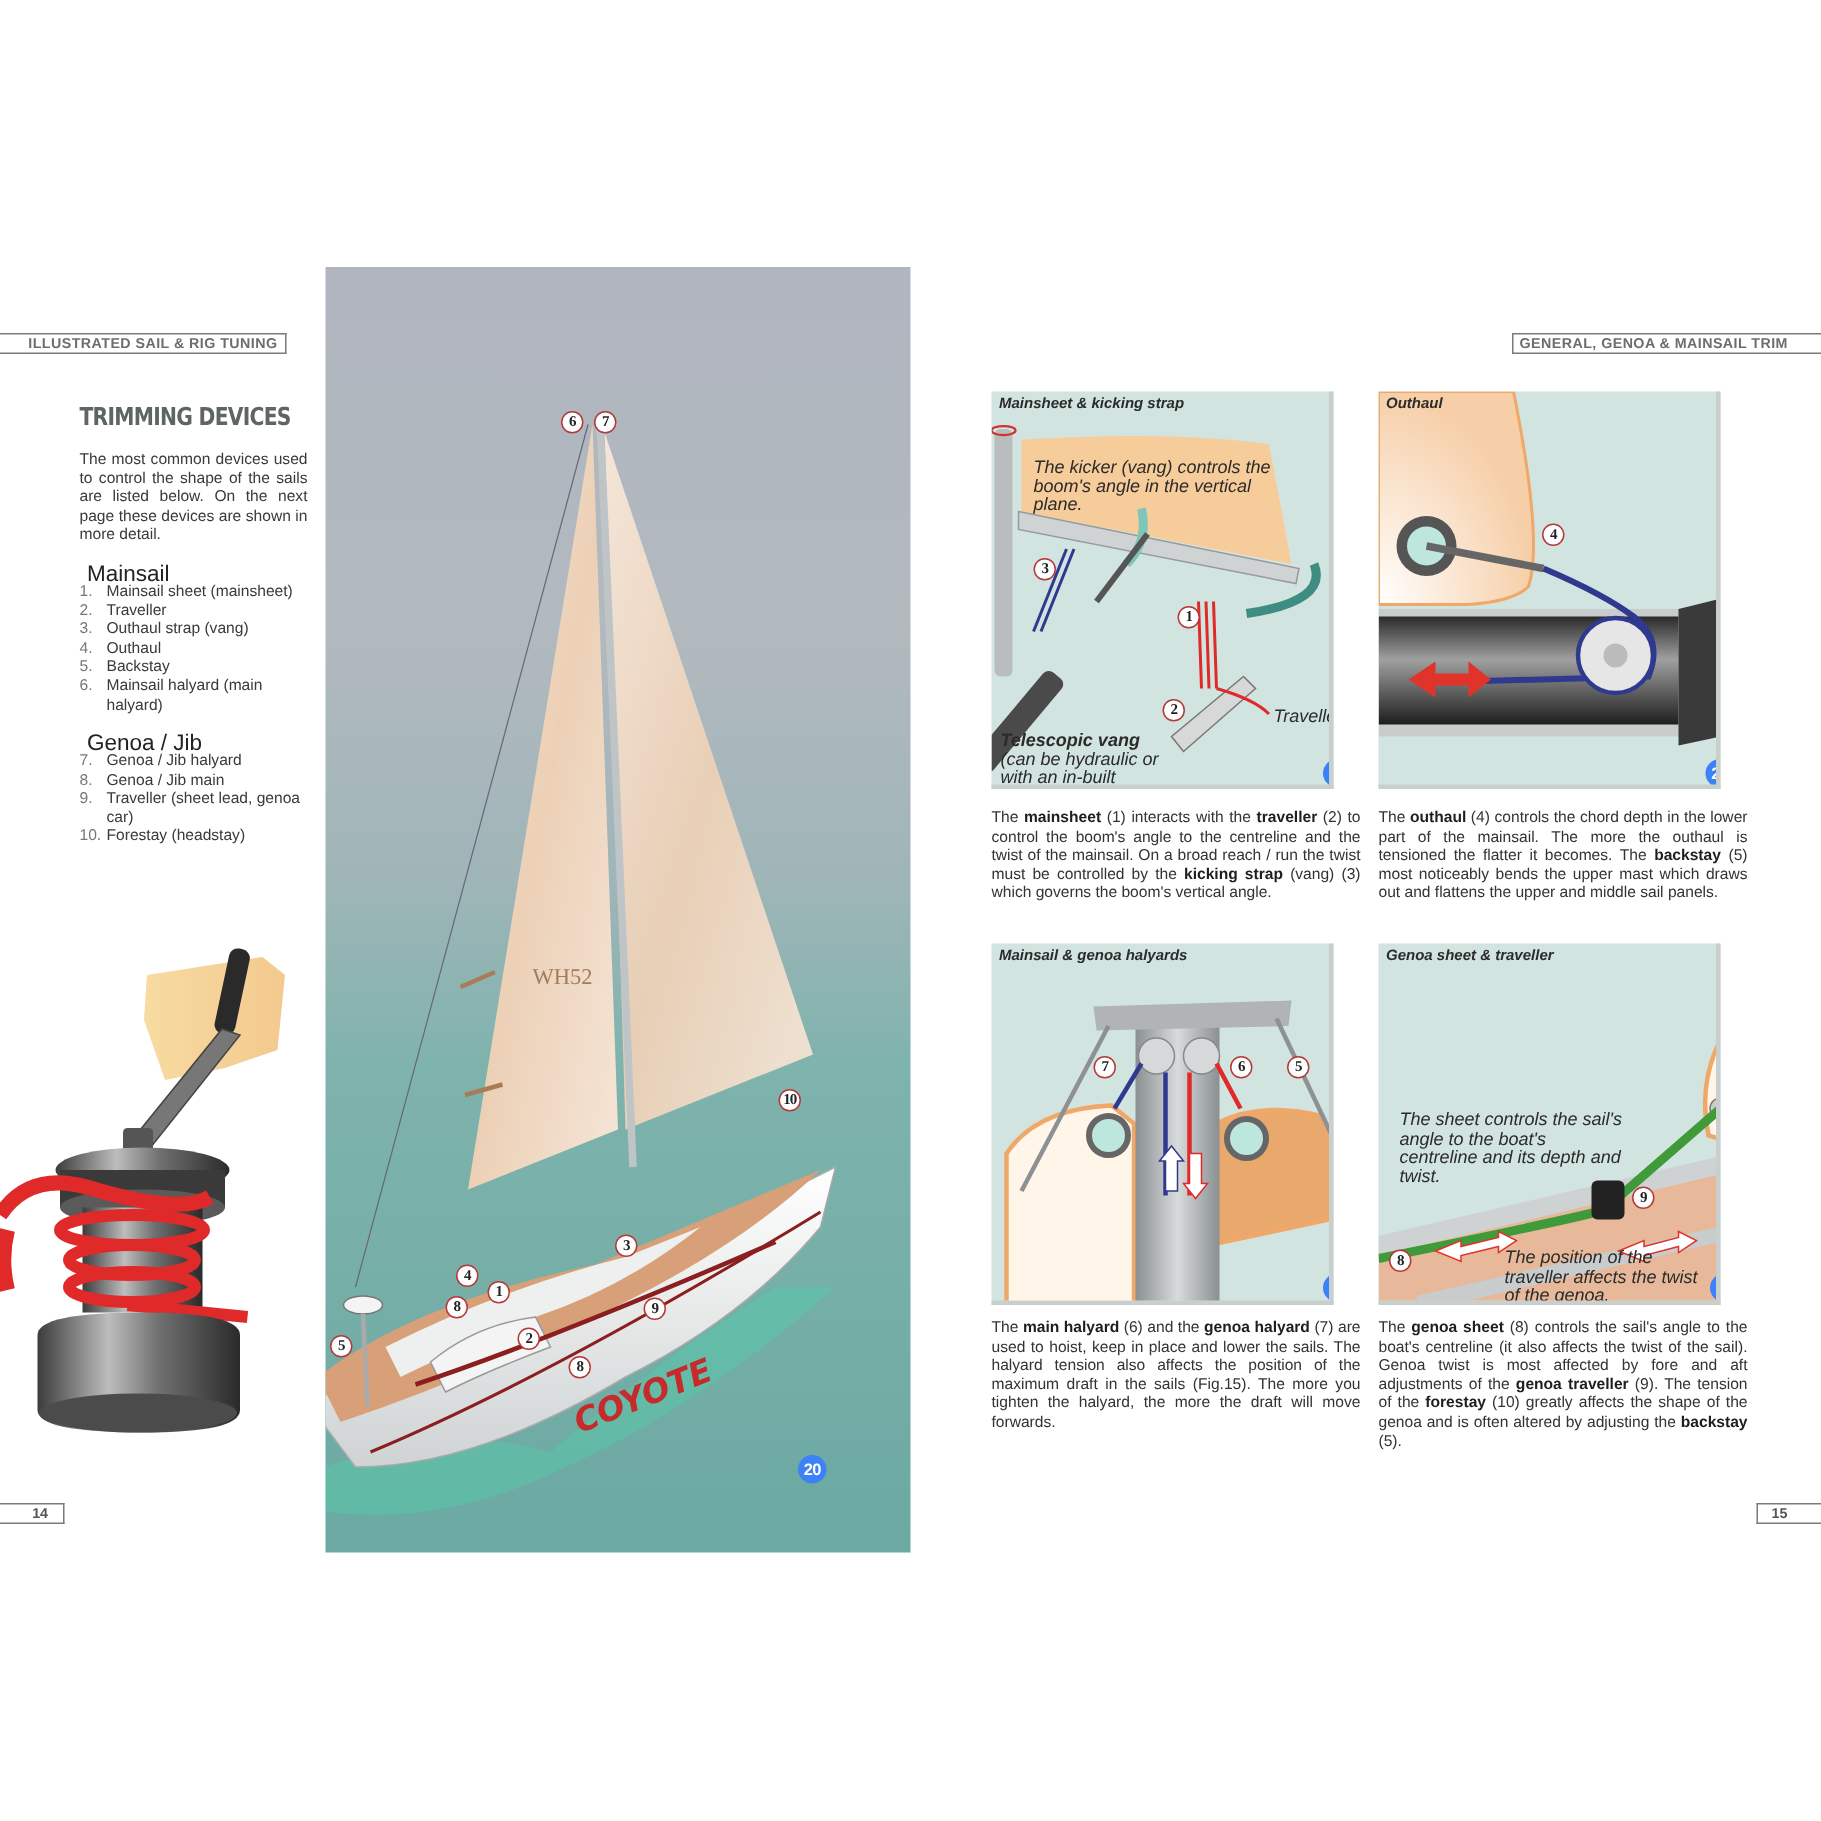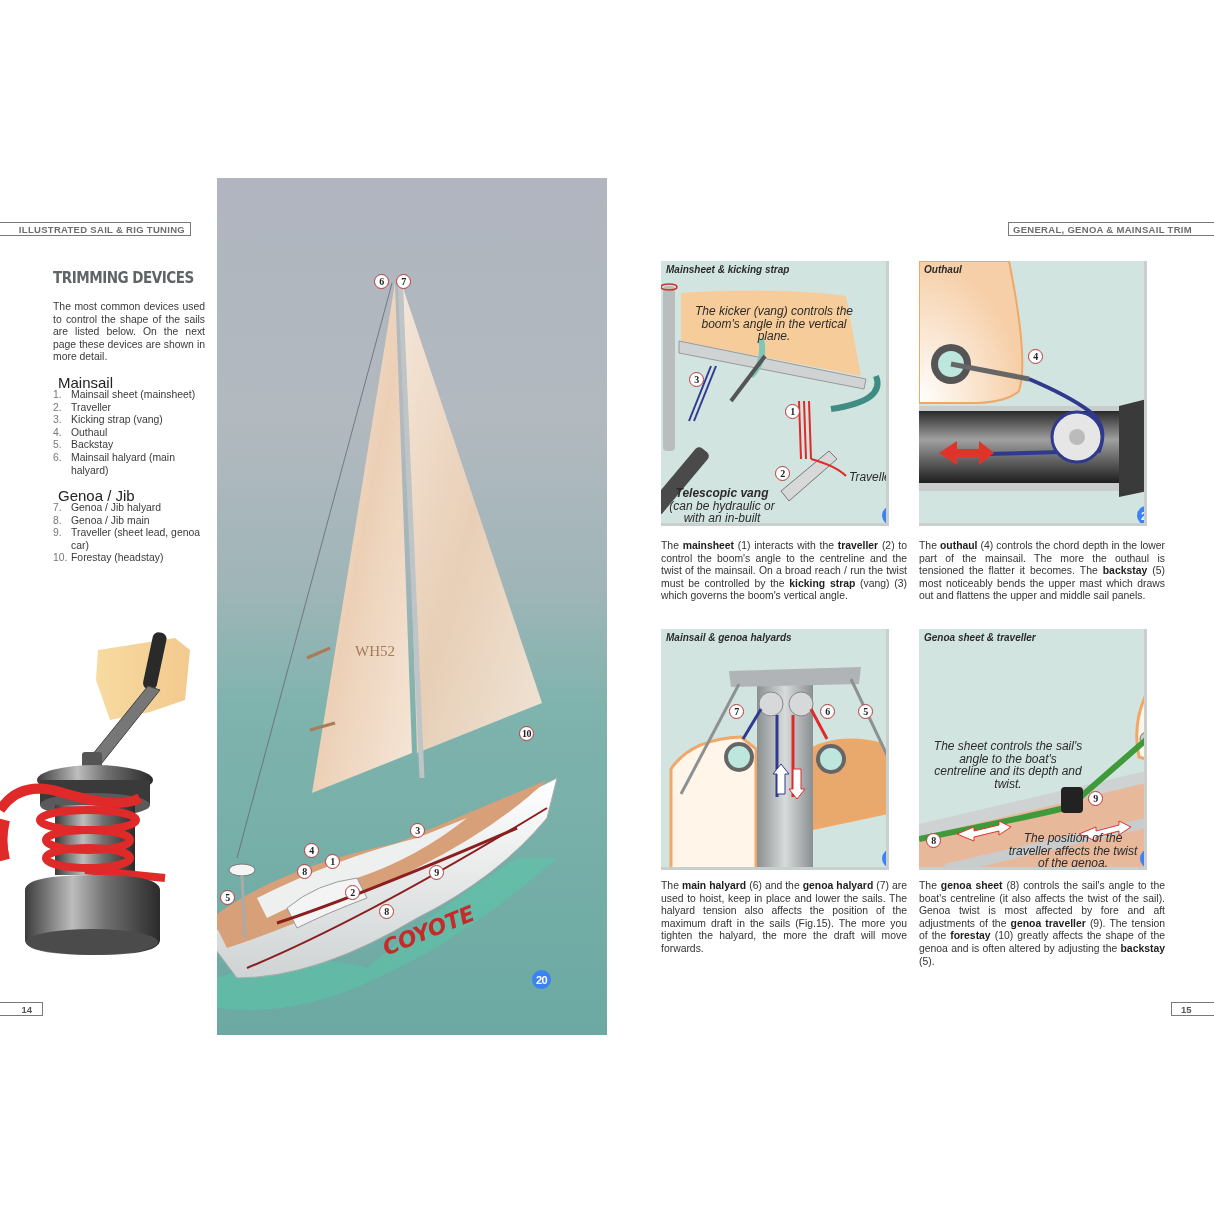--- a/index.html
+++ b/index.html
@@ -54,21 +54,21 @@
     font-family: "Liberation Serif", serif; font-weight: bold; font-size: 10px;
     display: flex; align-items: center; justify-content: center; letter-spacing: -0.6px;
   }
 
   
   .winch { position: absolute; left: 0; top: 620px; width: 215px; height: 395px; }
 
   
   .panel {
     position: absolute; width: 228px; background: #d2e4e0;
-    border-right: 3px solid #c9cfcd; border-bottom: 3px solid #c9cfcd; overflow: hidden; text-align: center;
+    border-right: 3px solid #c9cfcd; border-bottom: 3px solid #c9cfcd; overflow: hidden;
   }
   .panel-title {
     position: absolute; left: 5px; top: 3px; font-size: 10px; font-style: italic; font-weight: bold;
     color: #2b2b2b; z-index: 3; white-space: nowrap;
   }
   .panel svg { position: absolute; left: 0; top: 0; }
   .panel-note {
     position: absolute; font-style: italic; font-size: 12px; line-height: 12.5px; color: #2b2b2b; z-index: 3;
   }
   .p21 { left: 661px; top: 261px; height: 265px; }
@@ -97,21 +97,21 @@
   <li>
       <span class="num">1.</span>
       <span>Mainsail sheet (mainsheet)</span>
     </li>
   <li>
       <span class="num">2.</span>
       <span>Traveller</span>
     </li>
   <li>
       <span class="num">3.</span>
-      <span>Kicking strap (vang)</span>
+      <span>Outhaul strap (vang)</span>
     </li>
   <li>
       <span class="num">4.</span>
       <span>Outhaul</span>
     </li>
   <li>
       <span class="num">5.</span>
       <span>Backstay</span>
     </li>
   <li>

